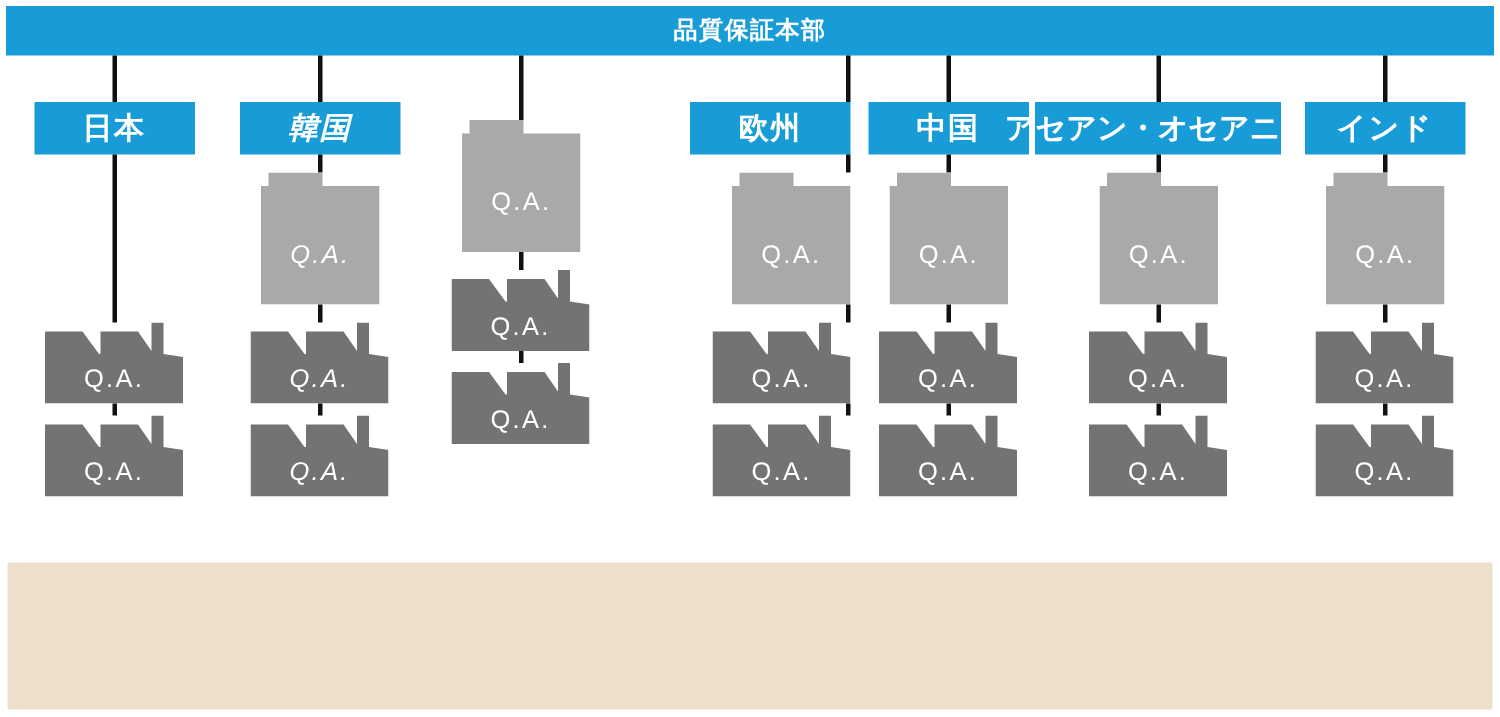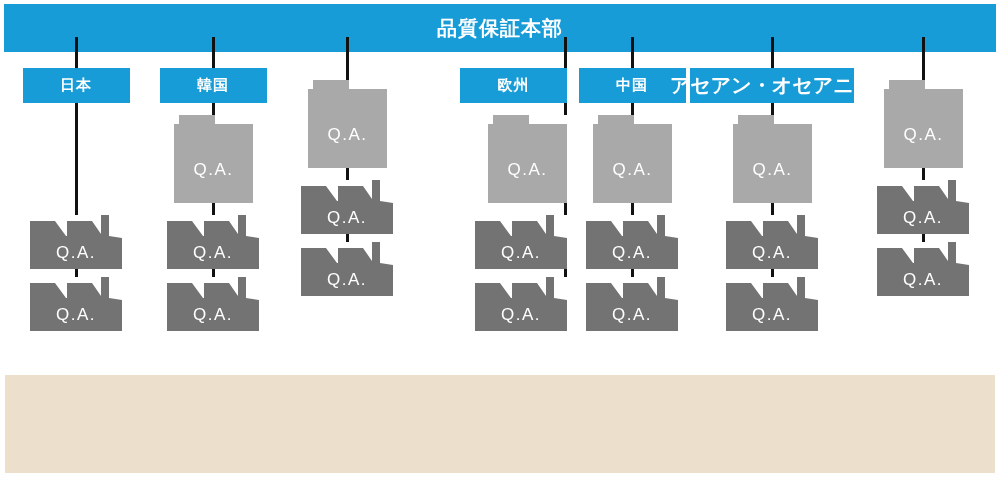--- a/index.html
+++ b/index.html
@@ -8,31 +8,31 @@
     --fac-gray:#737373;
     --legend-bg:#ece0cc;
     --line:#111111;
     --text-dark:#3c3c3c;
   }
   html,body{margin:0;padding:0;background:#ffffff;}
   body{font-family:"Liberation Sans","DejaVu Sans",sans-serif;}
   .canvas{position:relative;width:1000px;height:478px;background:#ffffff;overflow:hidden;}
 
   .header{
-    position:absolute;left:4px;top:4px;width:992px;height:48px;
-    background:var(--blue);color:#ffffff;font-size:20px;font-weight:bold;
+    position:absolute;left:4px;top:4px;width:992px;height:33px;
+    background:var(--blue);color:#ffffff;font-size:16px;font-weight:bold;
     display:flex;align-items:center;justify-content:center;letter-spacing:1px;
   }
 
   .col{position:absolute;top:37px;width:170px;display:flex;flex-direction:column;align-items:center;}
   .vline{width:3px;background:var(--line);flex:none;}
   .h31{height:31px}.h12{height:12px}.h112{height:112px}.h8{height:8px}
 
   .region-box{
-    background:var(--blue);color:#ffffff;font-weight:bold;font-size:15px;
+    background:var(--blue);color:#ffffff;font-weight:bold;font-size:20px;
     width:107px;height:35px;display:flex;align-items:center;justify-content:center;
     flex:none;letter-spacing:1px;white-space:nowrap;
   }
   .region-box.wide{width:164px;font-size:20px;letter-spacing:0;}
 
   svg{display:block;flex:none;}
   .bld-poly{fill:var(--bld-gray);}
   .fac-poly{fill:var(--fac-gray);}
   .qa-text{fill:#ffffff;font-family:"Liberation Sans","DejaVu Sans",sans-serif;}
 
@@ -56,21 +56,21 @@
         <svg width="92" height="54" viewBox="0 0 92 54">
      <polygon class="fac-poly" points="0,54 0,6 25,6 36,21 37,21 37,6 62,6 71,19 71,0 79,0 79,21 92,23 92,54"></polygon>
      <text class="qa-text" x="46" y="43" font-size="17" letter-spacing="1.5" text-anchor="middle">Q.A.</text>
    </svg>
         <div class="vline h8"></div>
         <svg width="92" height="54" viewBox="0 0 92 54">
      <polygon class="fac-poly" points="0,54 0,6 25,6 36,21 37,21 37,6 62,6 71,19 71,0 79,0 79,21 92,23 92,54"></polygon>
      <text class="qa-text" x="46" y="43" font-size="17" letter-spacing="1.5" text-anchor="middle">Q.A.</text>
    </svg>
       </div>
-      <div class="col" style="left: 128px;">
+      <div class="col" style="left: 128px; font-style: italic;">
         <div class="vline h31"></div>
         <div class="region-box">韓国</div>
         <div class="vline h12"></div>
         <svg width="79" height="88" viewBox="0 0 79 88">
      <polygon class="bld-poly" points="0,88 0,9 5,9 5,0 41,0 41,9 79,9 79,88"></polygon>
      <text class="qa-text" x="39.5" y="60" font-size="17" letter-spacing="1.5" text-anchor="middle">Q.A.</text>
    </svg>
         <div class="vline h12"></div>
         <svg width="92" height="54" viewBox="0 0 92 54">
      <polygon class="fac-poly" points="0,54 0,6 25,6 36,21 37,21 37,6 62,6 71,19 71,0 79,0 79,21 92,23 92,54"></polygon>
@@ -152,20 +152,21 @@
      <text class="qa-text" x="46" y="43" font-size="17" letter-spacing="1.5" text-anchor="middle">Q.A.</text>
    </svg>
         <div class="vline h8"></div>
         <svg width="92" height="54" viewBox="0 0 92 54">
      <polygon class="fac-poly" points="0,54 0,6 25,6 36,21 37,21 37,6 62,6 71,19 71,0 79,0 79,21 92,23 92,54"></polygon>
      <text class="qa-text" x="46" y="43" font-size="17" letter-spacing="1.5" text-anchor="middle">Q.A.</text>
    </svg>
       </div>
       <div class="col" style="left: 838px;">
         <div class="vline h31"></div>
+        <div class="region-box">インド</div>
         <div class="vline h12"></div>
         <svg width="79" height="88" viewBox="0 0 79 88">
      <polygon class="bld-poly" points="0,88 0,9 5,9 5,0 41,0 41,9 79,9 79,88"></polygon>
      <text class="qa-text" x="39.5" y="60" font-size="17" letter-spacing="1.5" text-anchor="middle">Q.A.</text>
    </svg>
         <div class="vline h12"></div>
         <svg width="92" height="54" viewBox="0 0 92 54">
      <polygon class="fac-poly" points="0,54 0,6 25,6 36,21 37,21 37,6 62,6 71,19 71,0 79,0 79,21 92,23 92,54"></polygon>
      <text class="qa-text" x="46" y="43" font-size="17" letter-spacing="1.5" text-anchor="middle">Q.A.</text>
    </svg>

